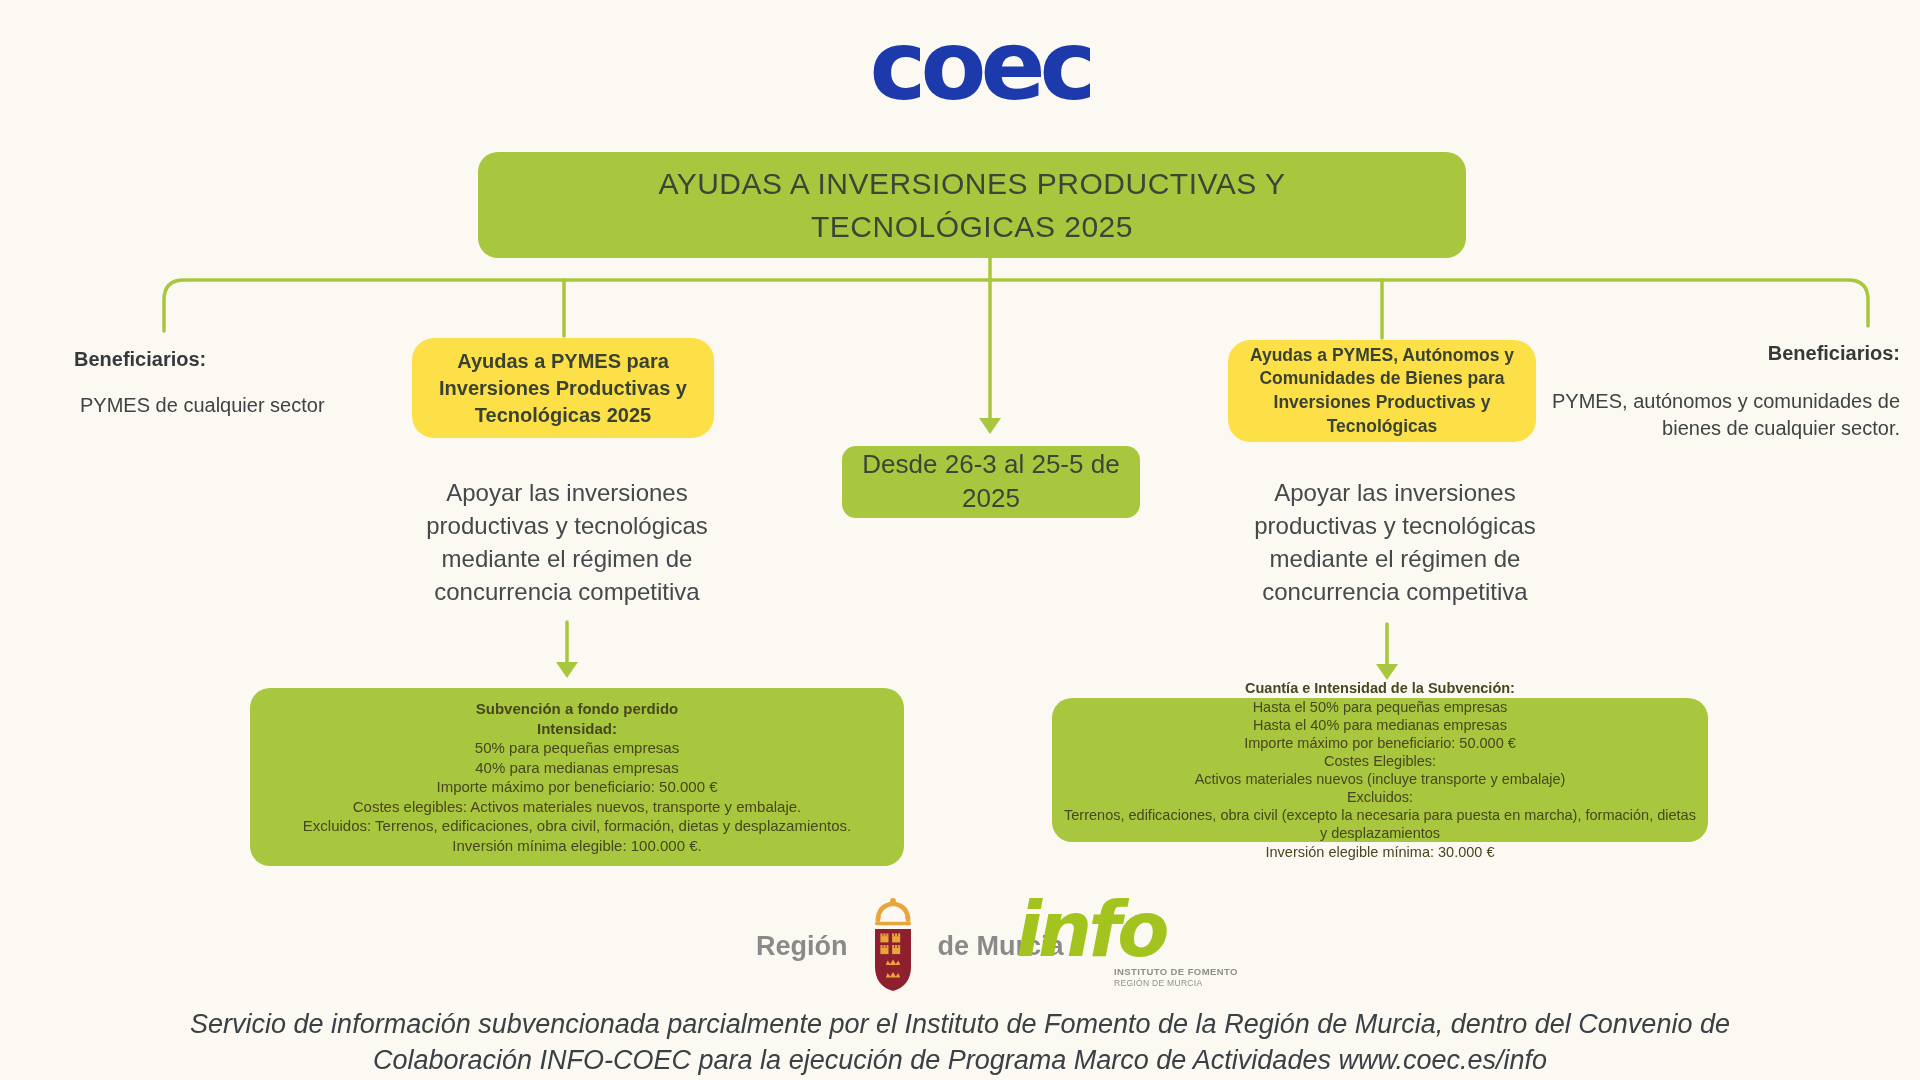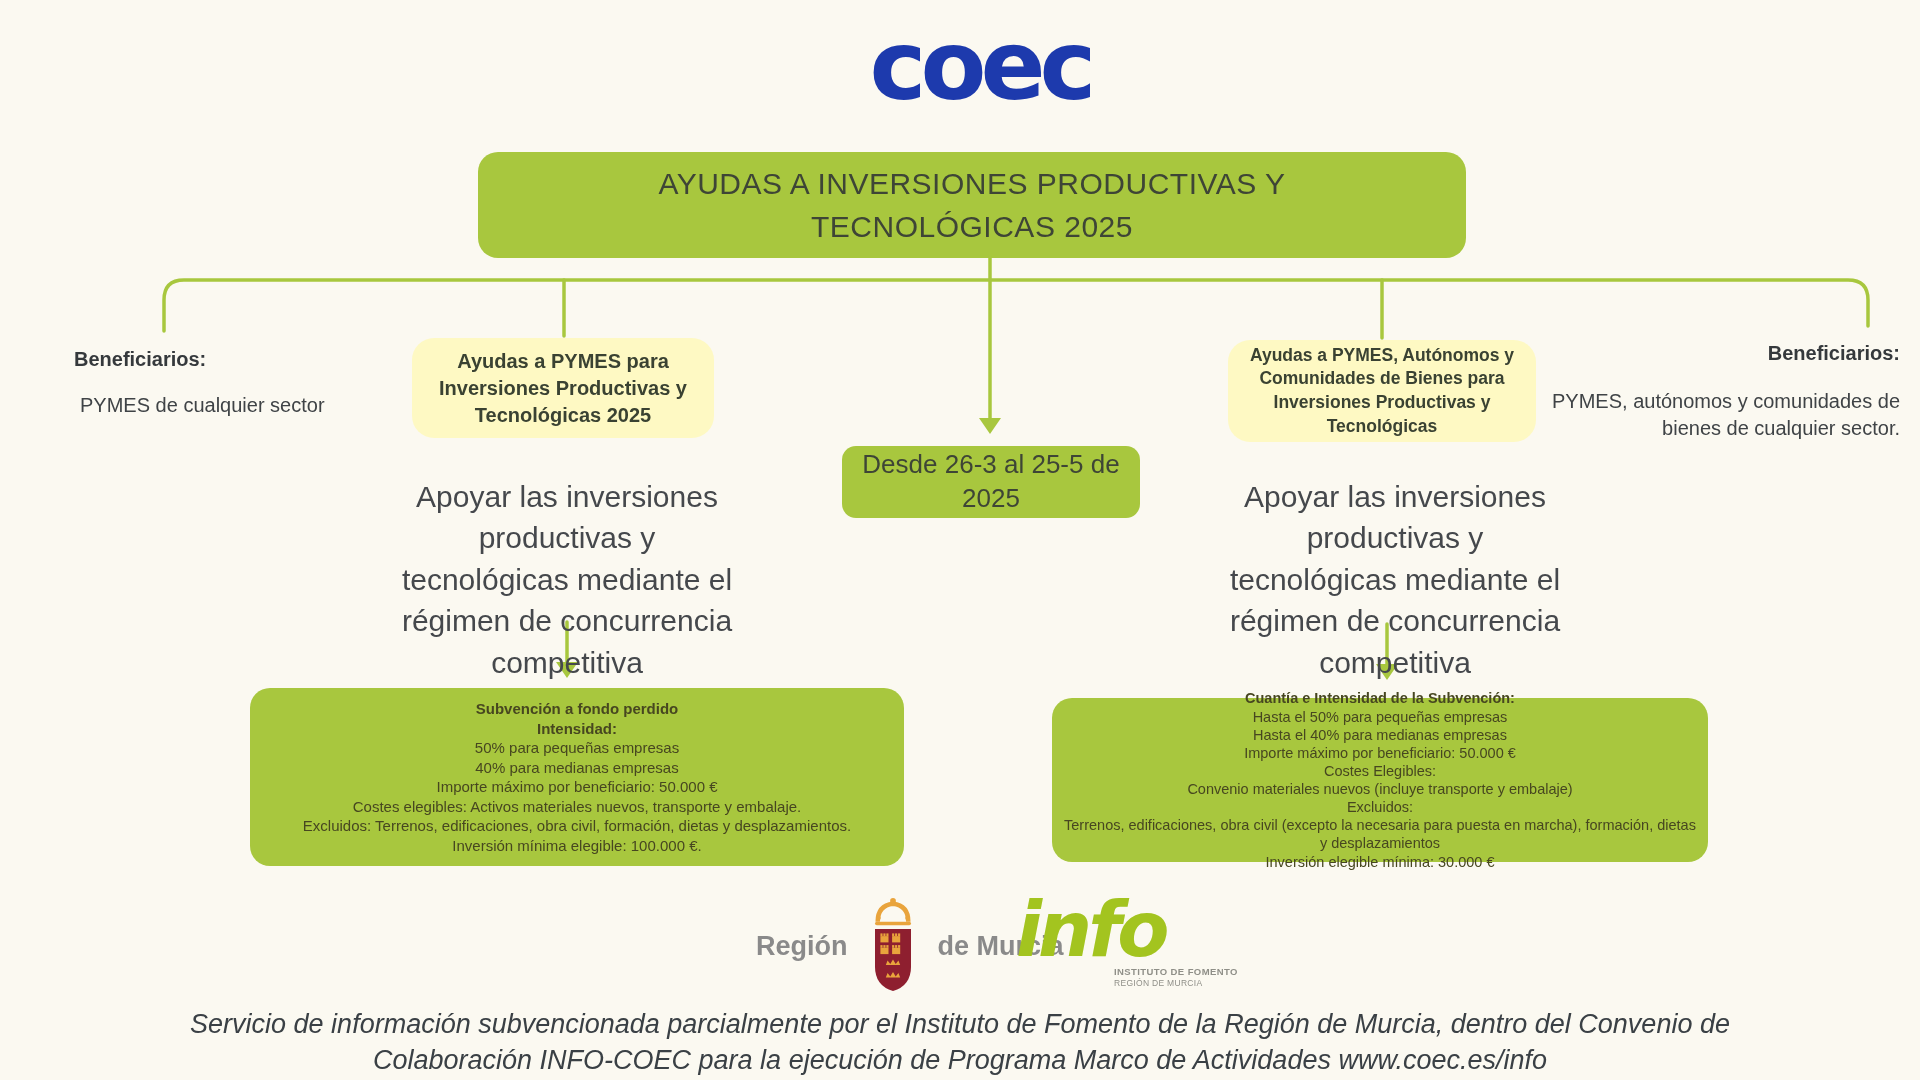--- a/index.html
+++ b/index.html
@@ -35,53 +35,53 @@
   .connectors polygon { fill: #a8c73e; }
 
   
   .benef-label-left  { position: absolute; left: 74px;  top: 348px; font-size: 20px; font-weight: bold; color: #35393c; }
   .benef-value-left  { position: absolute; left: 80px;  top: 394px; font-size: 20px; color: #3f4346; }
   .benef-label-right { position: absolute; right: 20px; top: 342px; font-size: 20px; font-weight: bold; color: #35393c; text-align: right; }
   .benef-value-right { position: absolute; right: 20px; top: 388px; width: 380px; font-size: 20px; color: #3f4346; text-align: right; line-height: 1.35; }
 
   
   .program-box {
-    position: absolute; background: #fef9c3; border-radius: 22px;
+    position: absolute; background: #fde047; border-radius: 22px;
     display: flex; align-items: center; justify-content: center;
   }
   .program-box-left  { left: 412px;  top: 338px; width: 302px; height: 100px; }
   .program-box-right { left: 1228px; top: 340px; width: 308px; height: 102px; }
   .program-text { text-align: center; font-weight: bold; color: #3a4232; line-height: 1.35; }
   .program-box-left  .program-text { font-size: 20px;   max-width: 272px; }
   .program-box-right .program-text { font-size: 17.5px; max-width: 286px; }
 
   
   .objective {
     position: absolute; width: 334px; text-align: center;
-    font-size: 30px; color: #45484c; line-height: 1.38;
+    font-size: 24px; color: #45484c; line-height: 1.38;
   }
   .objective-left  { left: 400px;  top: 476px; }
   .objective-right { left: 1228px; top: 476px; }
 
   
   .date-box {
     position: absolute; left: 842px; top: 446px; width: 298px; height: 72px;
     background: #a8c73e; border-radius: 14px;
     display: flex; align-items: center; justify-content: center;
   }
   .date-text { max-width: 272px; text-align: center; font-size: 26px; color: #3e4536; line-height: 1.3; }
 
   
   .details-box {
     position: absolute; background: #a8c73e; border-radius: 20px;
     display: flex; flex-direction: column; justify-content: center;
     text-align: center; color: #474720; box-sizing: border-box; padding: 8px 8px;
   }
   .details-left  { left: 250px;  top: 688px; width: 654px; height: 178px; font-size: 15px;   line-height: 1.3; }
-  .details-right { left: 1052px; top: 698px; width: 656px; height: 164px; font-size: 14.5px; line-height: 1.25; }
+  .details-right { left: 1052px; top: 698px; width: 656px; height: 144px; font-size: 14.5px; line-height: 1.25; }
   .detail-line.bold { font-weight: bold; }
 
   
   .murcia-logo { position: absolute; left: 756px; top: 898px; display: flex; align-items: center; gap: 18px; height: 96px; }
   .murcia-text { font-size: 27px; font-weight: bold; color: #8a8a8a; }
   .info-logo { position: absolute; left: 1016px; top: 892px; width: 200px; height: 104px; }
   .info-script {
     font-family: "DejaVu Sans", sans-serif;
     font-style: italic; font-weight: bold;
     font-size: 76px; color: #a3c41f; letter-spacing: -4px; line-height: 1;
@@ -148,21 +148,21 @@
       <div class="detail-line">Costes elegibles: Activos materiales nuevos, transporte y embalaje.</div>
       <div class="detail-line">Excluidos: Terrenos, edificaciones, obra civil, formación, dietas y desplazamientos.</div>
       <div class="detail-line">Inversión mínima elegible: 100.000 €.</div>
     </div>
   <div class="details-box details-right">
       <div class="detail-line bold">Cuantía e Intensidad de la Subvención:</div>
       <div class="detail-line">Hasta el 50% para pequeñas empresas</div>
       <div class="detail-line">Hasta el 40% para medianas empresas</div>
       <div class="detail-line">Importe máximo por beneficiario: 50.000 €</div>
       <div class="detail-line">Costes Elegibles:</div>
-      <div class="detail-line">Convenio materiales nuevos (incluye transporte y embalaje)</div>
+      <div class="detail-line">Activos materiales nuevos (incluye transporte y embalaje)</div>
       <div class="detail-line">Excluidos:</div>
       <div class="detail-line">Terrenos, edificaciones, obra civil (excepto la necesaria para puesta en marcha), formación, dietas y desplazamientos</div>
       <div class="detail-line">Inversión elegible mínima: 30.000 €</div>
     </div>
 
   <div class="murcia-logo">
     <span class="murcia-text">Región</span>
     <svg width="54" height="100" viewBox="0 0 60 110">
       <path d="M13 28 Q13 10 30 8 Q47 10 47 28" fill="none" stroke="#e9a43c" stroke-width="5"></path>
       <circle cx="30" cy="5" r="3.2" fill="#e9a43c"></circle>

